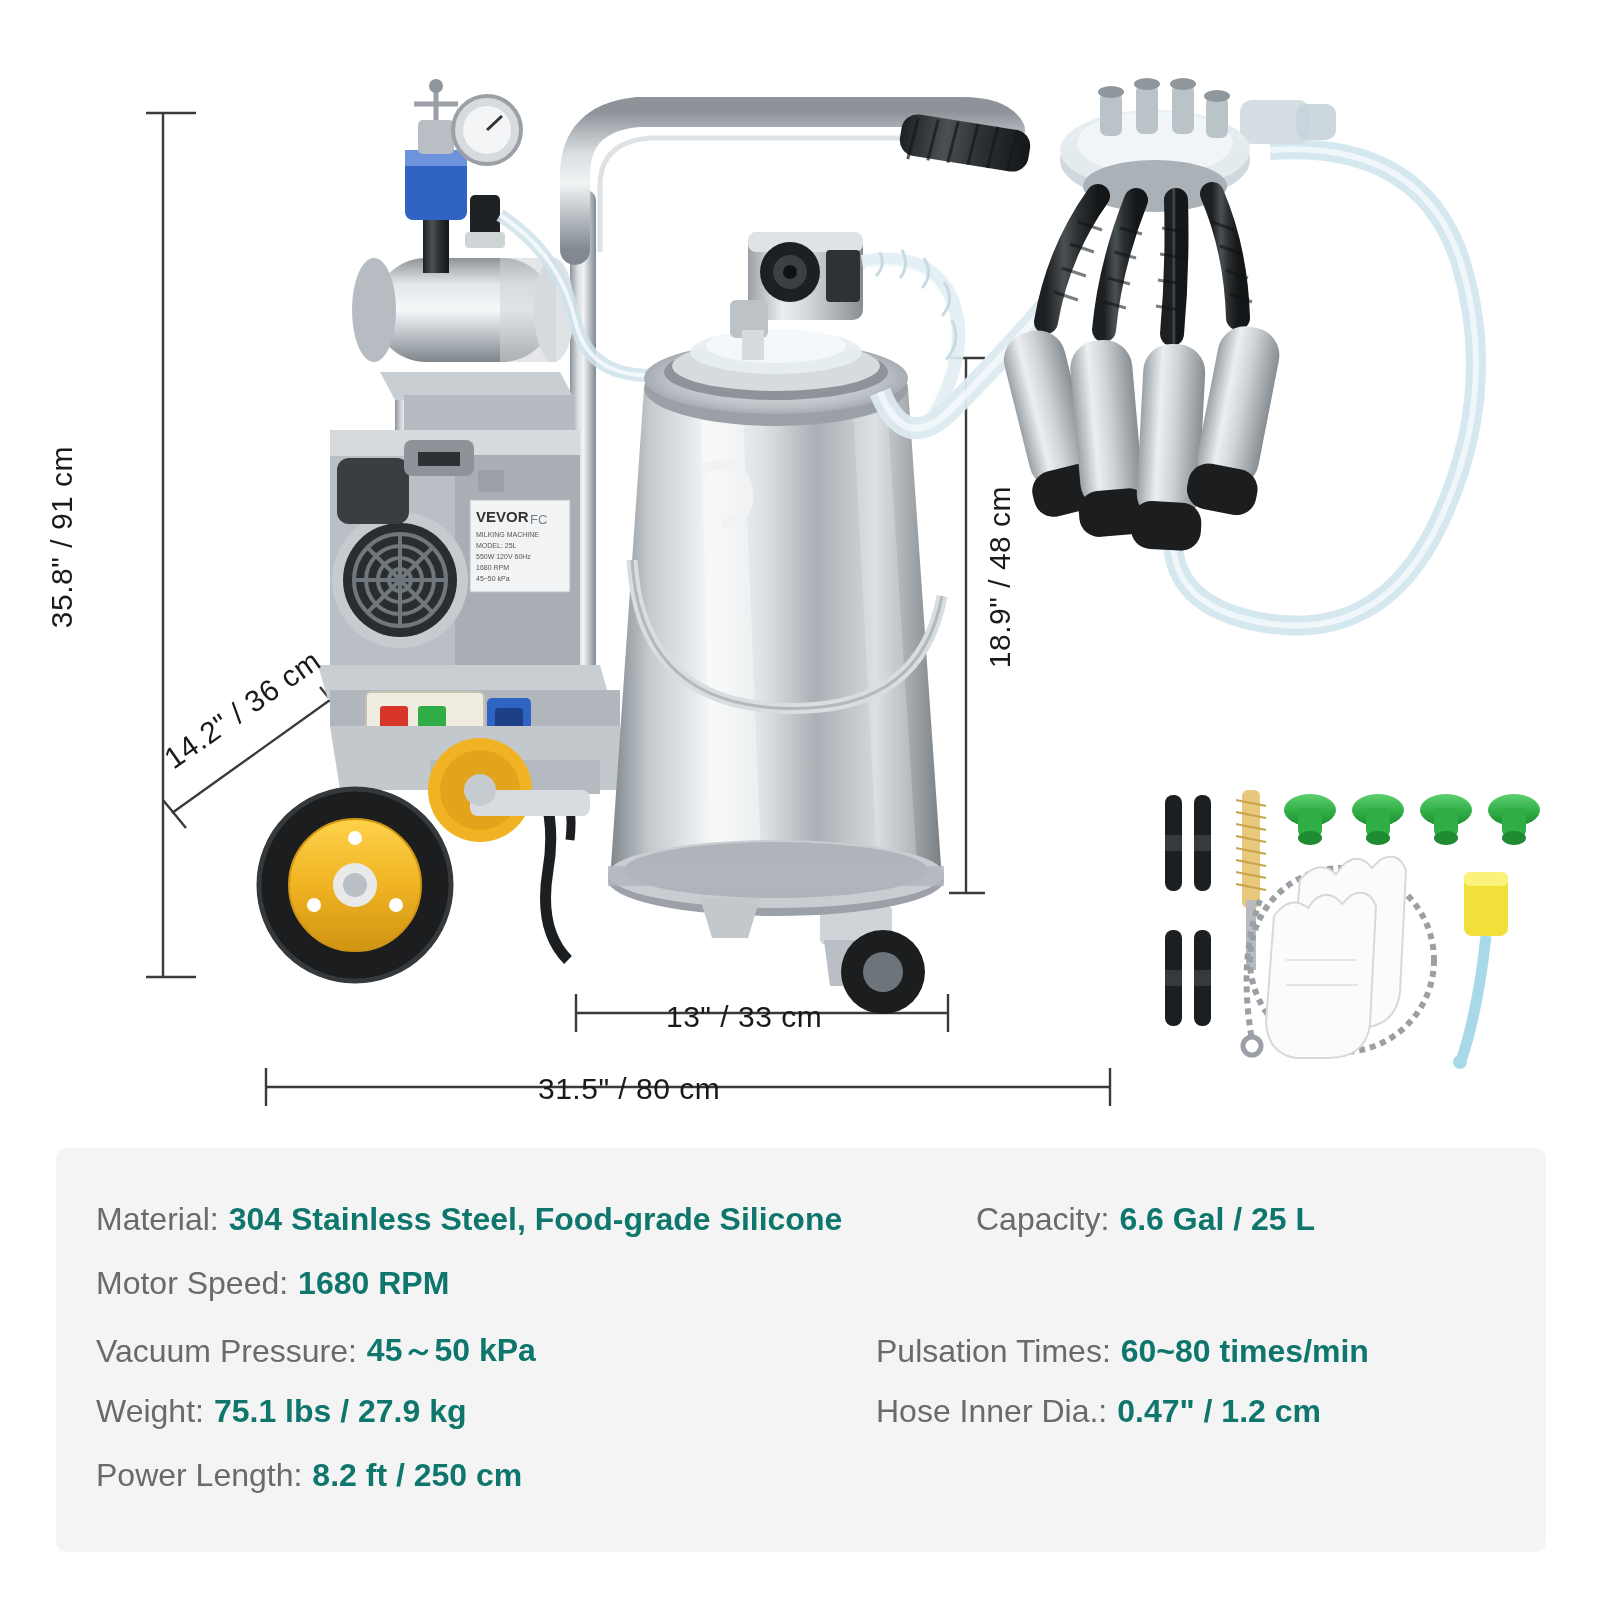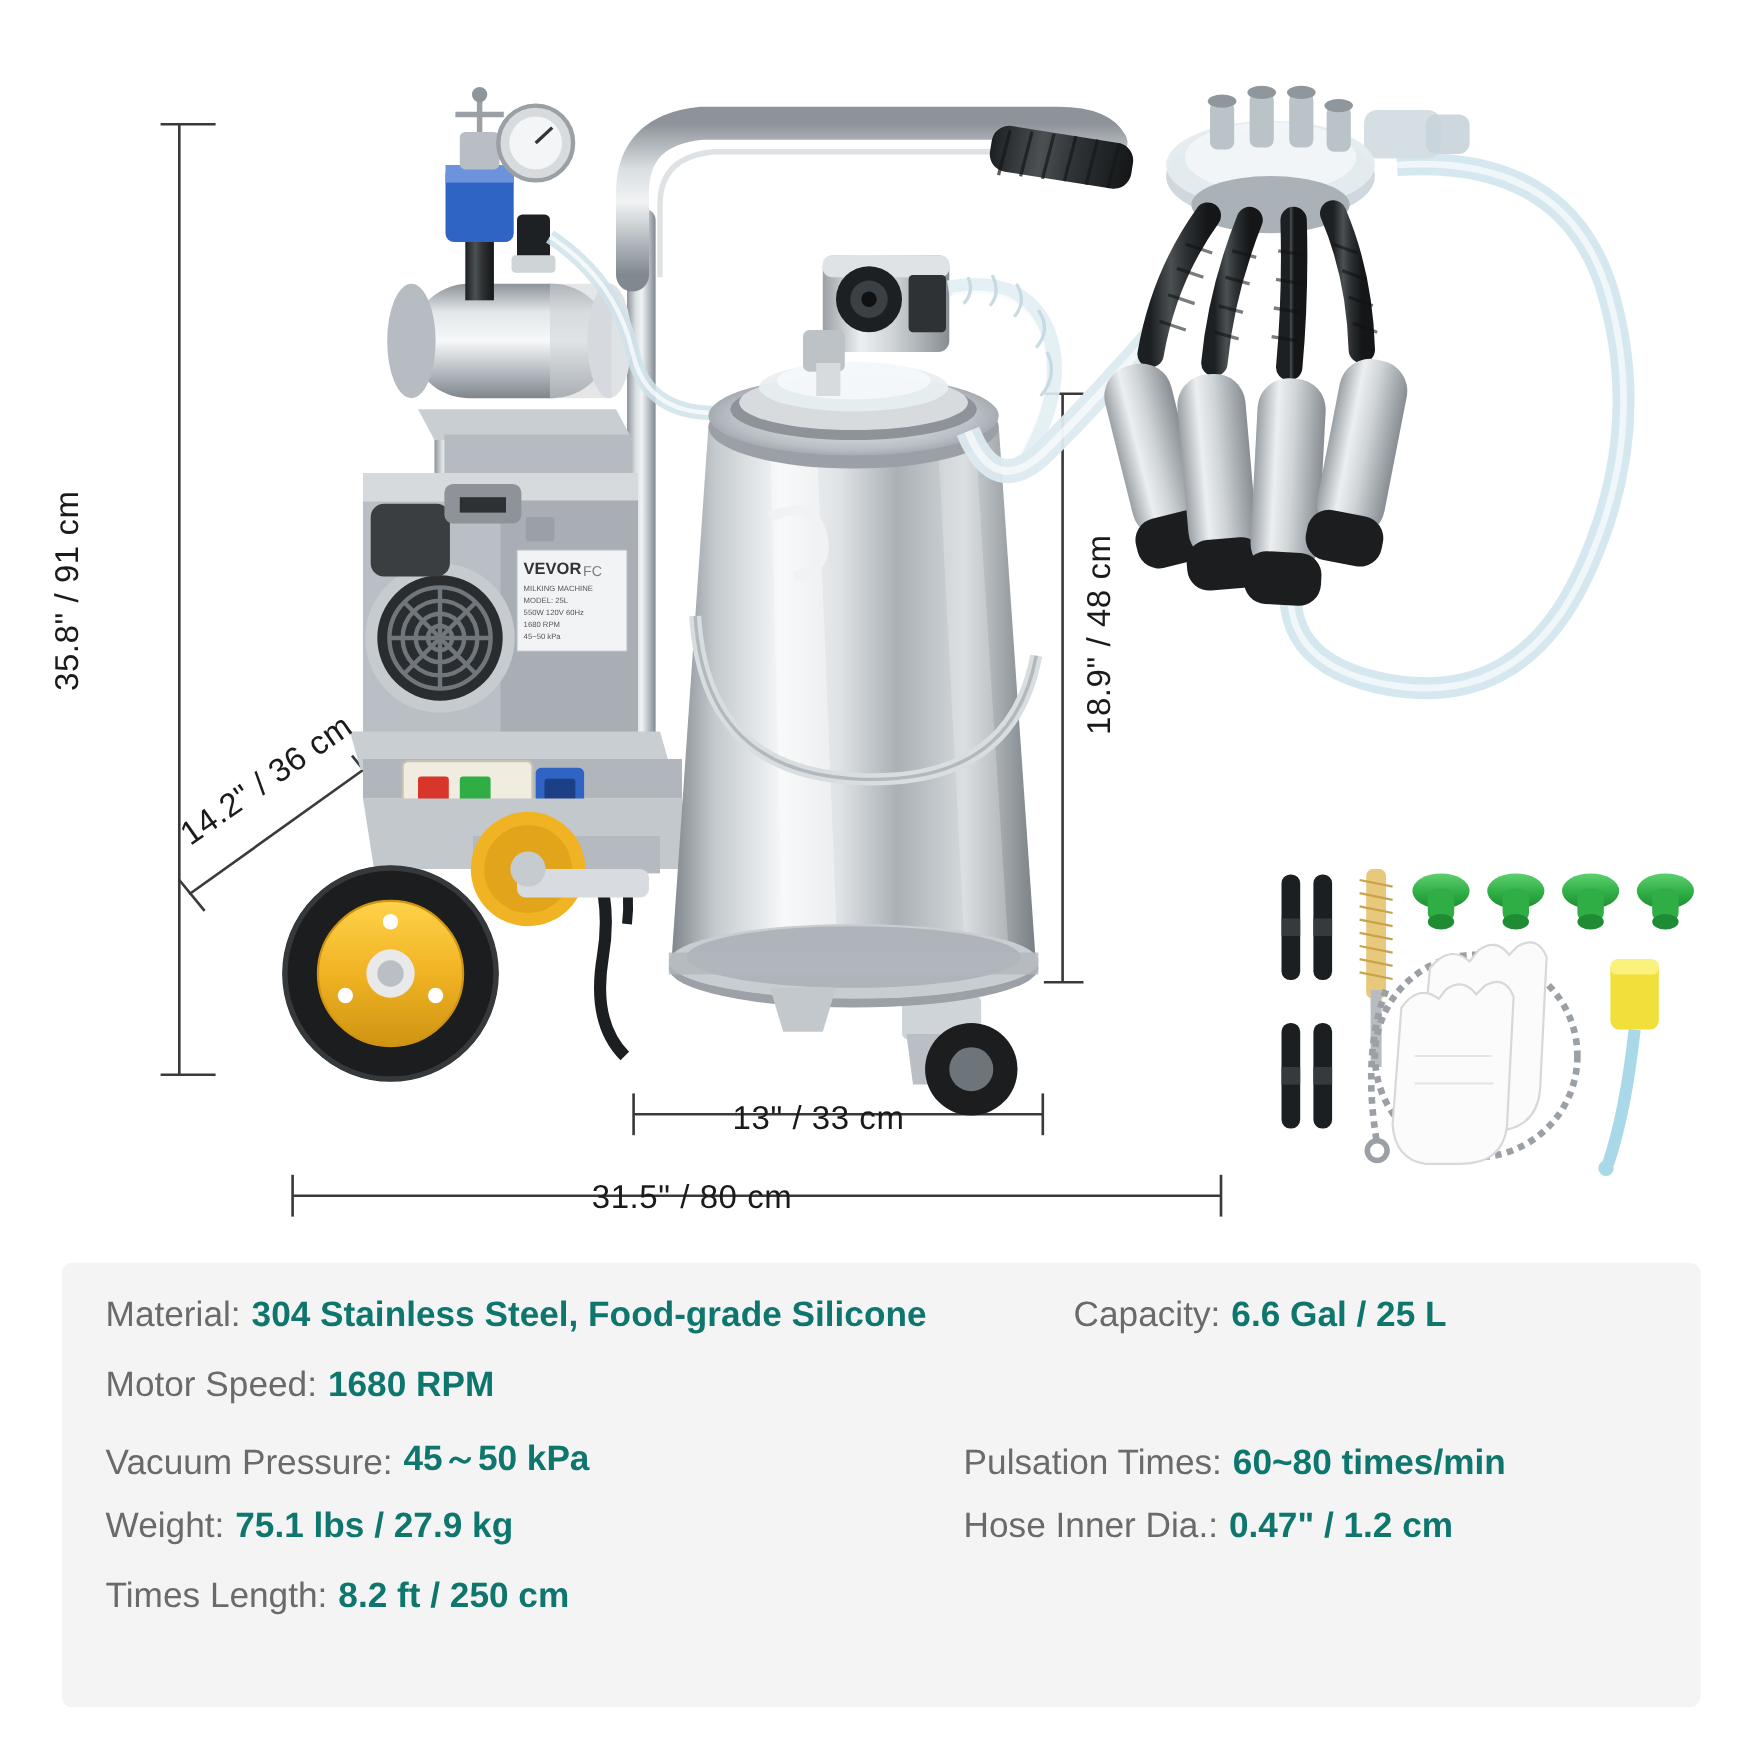--- a/index.html
+++ b/index.html
@@ -52,22 +52,23 @@
     top: 28px;
     width: 1420px;
   }
   .spec-row {
     display: flex;
     align-items: baseline;
     height: 64px;
   }
   .spec-cell {
     display: flex;
-    align-items: flex-end;
+    align-items: center;
     white-space: nowrap;
+    margin-top: 25px;
   }
   .spec-key {
     font-size: 32px;
     color: #6a6a6a;
     font-family: "Liberation Sans", sans-serif;
   }
   .spec-val {
     font-size: 32px;
     color: #0f766e;
     font-weight: bold;
@@ -532,19 +533,19 @@
         <span class="spec-val">75.1 lbs / 27.9 kg</span>
       </div>
       <div class="spec-cell col-b">
         <span class="spec-key">Hose Inner Dia.:</span>
         <span class="spec-val">0.47" / 1.2 cm</span>
       </div>
     </div>
 
     <div class="spec-row">
       <div class="spec-cell col-b">
-        <span class="spec-key">Times Length:</span>
+        <span class="spec-key">Power Length:</span>
         <span class="spec-val">8.2 ft / 250 cm</span>
       </div>
     </div>
 
   </div>
 </div>
 
 </body></html>

